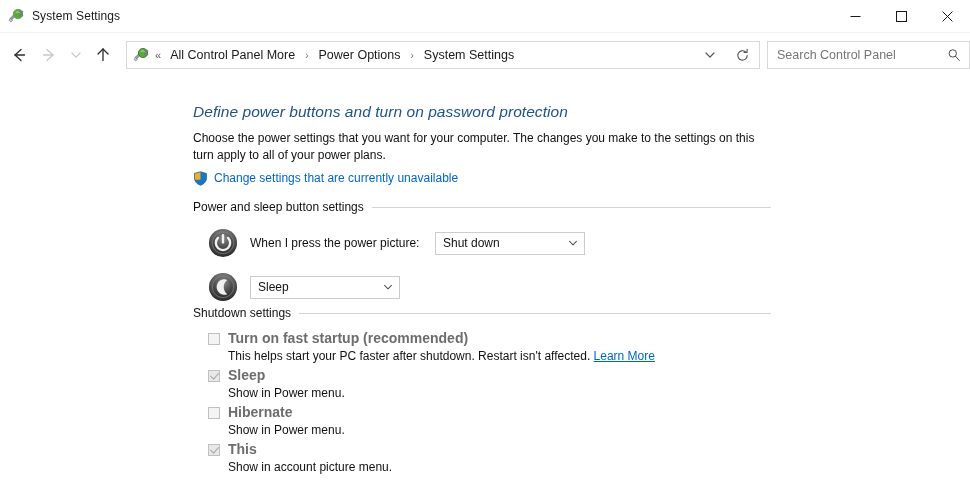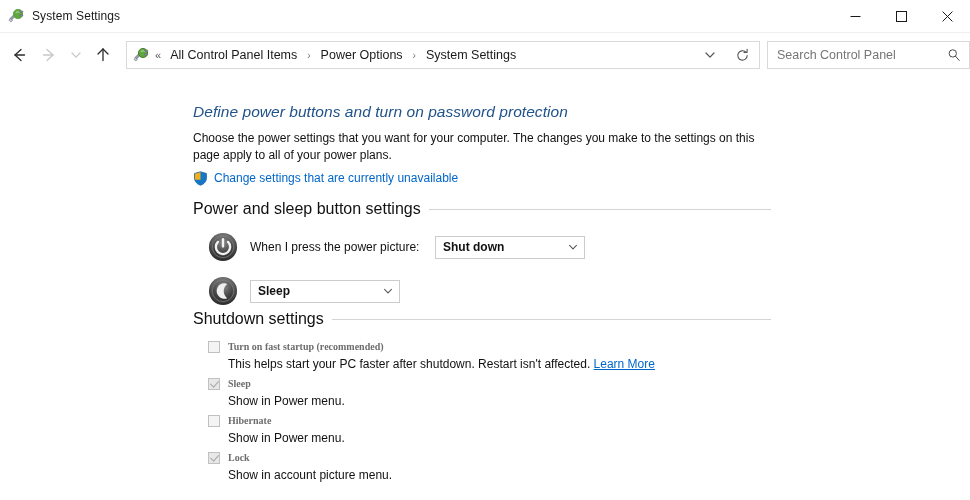--- a/index.html
+++ b/index.html
@@ -206,21 +206,21 @@
   .section {
     margin-top: 4px;
     margin-bottom: 2px;
   }
   .section-head {
     display: flex;
     align-items: center;
     width: 578px;
   }
   .section-head-label {
-    font-size: 16px;
+    font-size: 12px;
     color: #111;
     white-space: nowrap;
     padding-right: 8px;
   }
   .section-rule {
     flex: 1 1 auto;
     height: 1px;
     background: #d4d4d4;
   }
 
@@ -252,21 +252,20 @@
     align-items: center;
     box-sizing: border-box;
   }
   .combo-value {
     flex: 1 1 auto;
     font-size: 12px;
     color: #111;
     padding-left: 7px;
     white-space: nowrap;
     overflow: hidden;
-    font-weight: bold;
   }
   .combo-arrow {
     width: 22px;
     flex: 0 0 22px;
     display: flex;
     align-items: center;
     justify-content: center;
     color: #555;
   }
 
@@ -296,25 +295,24 @@
     position: absolute;
     left: 3px;
     top: 0px;
     width: 4px;
     height: 7px;
     border: solid #a6a6a6;
     border-width: 0 1.6px 1.6px 0;
     transform: rotate(42deg);
   }
   .check-label {
-    font-size: 10px;
+    font-size: 14px;
     font-weight: bold;
     color: #6d6d6d;
     line-height: 15px;
-    font-family: Liberation Serif, serif;
   }
   .check-sub {
     font-size: 12px;
     color: #111;
     line-height: 16px;
     padding-left: 20px;
     margin-bottom: 4px;
   }
 </style>
 </head>
@@ -379,21 +377,21 @@
   <div class="addressbar">
     <svg class="addr-icon" viewBox="0 0 16 16">
       <path d="M2 10.5 L6 6.5 L7.5 8 L3.5 12 Z" fill="#9aa3ad" stroke="#5e6670" stroke-width="0.7"></path>
       <path d="M1 12.2 L2.6 10.6 L4.4 12.4 L2.8 14 Z" fill="#c8cdd3" stroke="#5e6670" stroke-width="0.6"></path>
       <circle cx="10" cy="6" r="4.6" fill="#5ea83e" stroke="#2f6b1c" stroke-width="0.8"></circle>
       <path d="M8.1 4.2 q2-1.1 3.9 0.3" stroke="#b9e8a2" stroke-width="0.9" fill="none" stroke-linecap="round"></path>
       <rect x="11.6" y="3.0" width="3.2" height="1.5" rx="0.4" fill="#8a9099" stroke="#5e6670" stroke-width="0.5"></rect>
       <rect x="11.6" y="6.6" width="3.2" height="1.5" rx="0.4" fill="#8a9099" stroke="#5e6670" stroke-width="0.5"></rect>
     </svg>
     <span class="addr-chev-prefix">«</span>
-    <span class="crumb">All Control Panel Items</span>
+    <span class="crumb">All Control Panel More</span>
     <span class="crumb-sep">›</span>
     <span class="crumb">Power Options</span>
     <span class="crumb-sep">›</span>
     <span class="crumb">System Settings</span>
     <span class="addr-spacer"></span>
     <div class="addr-chev-btn">
       <svg width="14" height="14" viewBox="0 0 14 14">
         <path d="M3 5 L7 9.2 L11 5" fill="none" stroke="currentColor" stroke-width="1.2" stroke-linecap="round" stroke-linejoin="round"></path>
       </svg>
     </div>
@@ -413,21 +411,21 @@
         <line x1="9.7" y1="9.4" x2="14" y2="14.2" stroke="currentColor" stroke-width="1.1" stroke-linecap="round"></line>
       </svg>
     </span>
   </div>
 </div>
 
 <div class="content">
 
   <h1 class="page-title">Define power buttons and turn on password protection</h1>
 
-  <p class="desc">Choose the power settings that you want for your computer. The changes you make to the settings on this page apply to all of your power plans.</p>
+  <p class="desc">Choose the power settings that you want for your computer. The changes you make to the settings on this turn apply to all of your power plans.</p>
 
   <div class="uac-link-row">
     <svg class="shield" viewBox="0 0 16 16">
       <path d="M8 0.8 L14.4 2.6 L14.4 7.4 C14.4 11.2 11.6 14.1 8 15.2 C4.4 14.1 1.6 11.2 1.6 7.4 L1.6 2.6 Z" fill="#1577c6"></path>
       <path d="M8 0.8 L1.6 2.6 L1.6 7.4 C1.6 8.05 1.68 8.67 1.83 9.26 L8 9.26 Z" fill="#f2b01e"></path>
       <path d="M8 0.8 L14.4 2.6 L14.4 7.4 C14.4 11.2 11.6 14.1 8 15.2 C4.4 14.1 1.6 11.2 1.6 7.4 L1.6 2.6 Z" fill="none" stroke="#0f5c9b" stroke-width="0.7"></path>
     </svg>
     <a class="link" href="#">Change settings that are currently unavailable</a>
   </div>
 
@@ -520,19 +518,19 @@
       <div class="check-sub">Show in Power menu.</div>
 
       <div class="check-row">
         <span class="checkbox"></span>
         <span class="check-label">Hibernate</span>
       </div>
       <div class="check-sub">Show in Power menu.</div>
 
       <div class="check-row">
         <span class="checkbox checked"></span>
-        <span class="check-label">Lock</span>
+        <span class="check-label">This</span>
       </div>
       <div class="check-sub">Show in account picture menu.</div>
 
     </div>
   </div>
 </div>
 
 </body></html>

